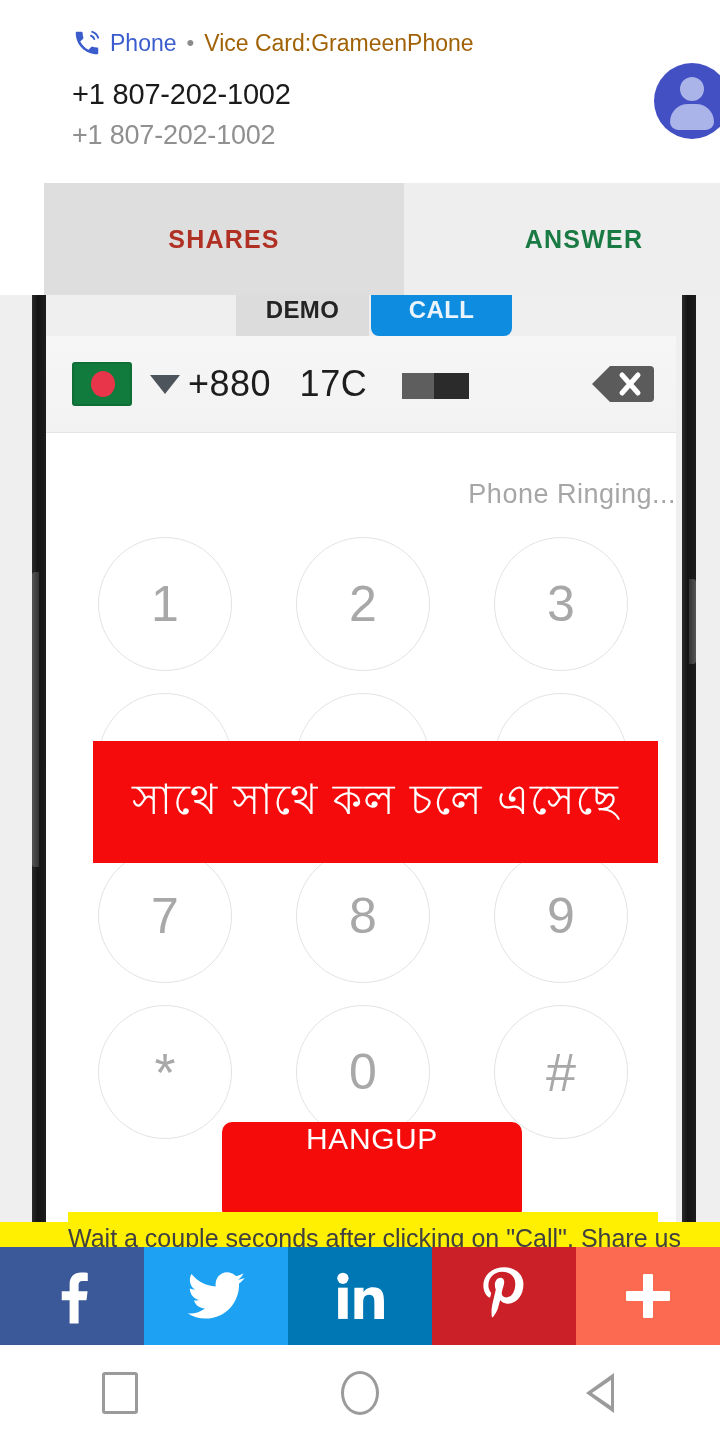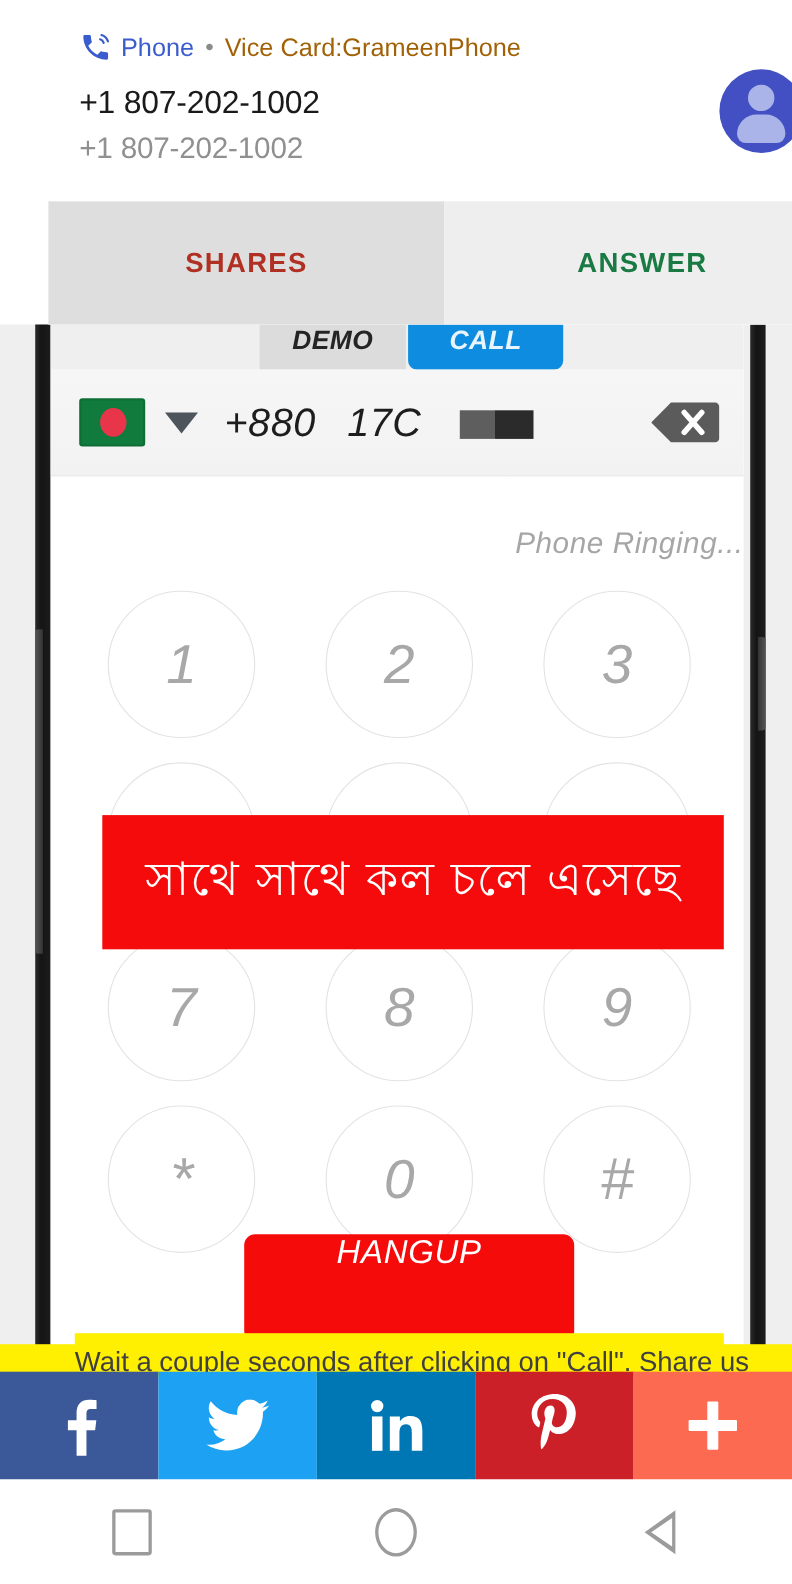--- a/index.html
+++ b/index.html
@@ -104,21 +104,21 @@
     position: absolute;
     left: 0; top: 295px;
     width: 720px; height: 950px;
     background: #efefef;
     overflow: hidden;
   }
   
   #phone-mockup {
     position: absolute;
     left: 32px; top: -16px;
-    width: 664px; height: 980px; font-style: italic;
+    width: 664px; height: 980px;
   }
   .bezel-left, .bezel-right {
     position: absolute;
     top: 0; height: 980px; width: 14px;
     background: linear-gradient(90deg,#2b2b2b,#141414 40%,#1d1d1d);
   }
   .bezel-left { left: 0; border-radius: 6px 0 0 6px; }
   .bezel-right { right: 0; border-radius: 0 6px 6px 0; }
   .vol-button {
     position: absolute;
@@ -192,21 +192,21 @@
   }
   .caret-down {
     margin-left: 18px;
     width: 0; height: 0;
     border-left: 15px solid transparent;
     border-right: 15px solid transparent;
     border-top: 19px solid #4d545c;
     flex: none;
   }
   .dial-number {
-    margin-left: 24px;
+    margin-left: 8px;
     font-size: 36px;
     color: #1d1d1d;
     letter-spacing: 0.5px;
     white-space: nowrap;
     flex: none;
   }
   .redact {
     display: inline-block;
     vertical-align: middle;
     height: 26px;

